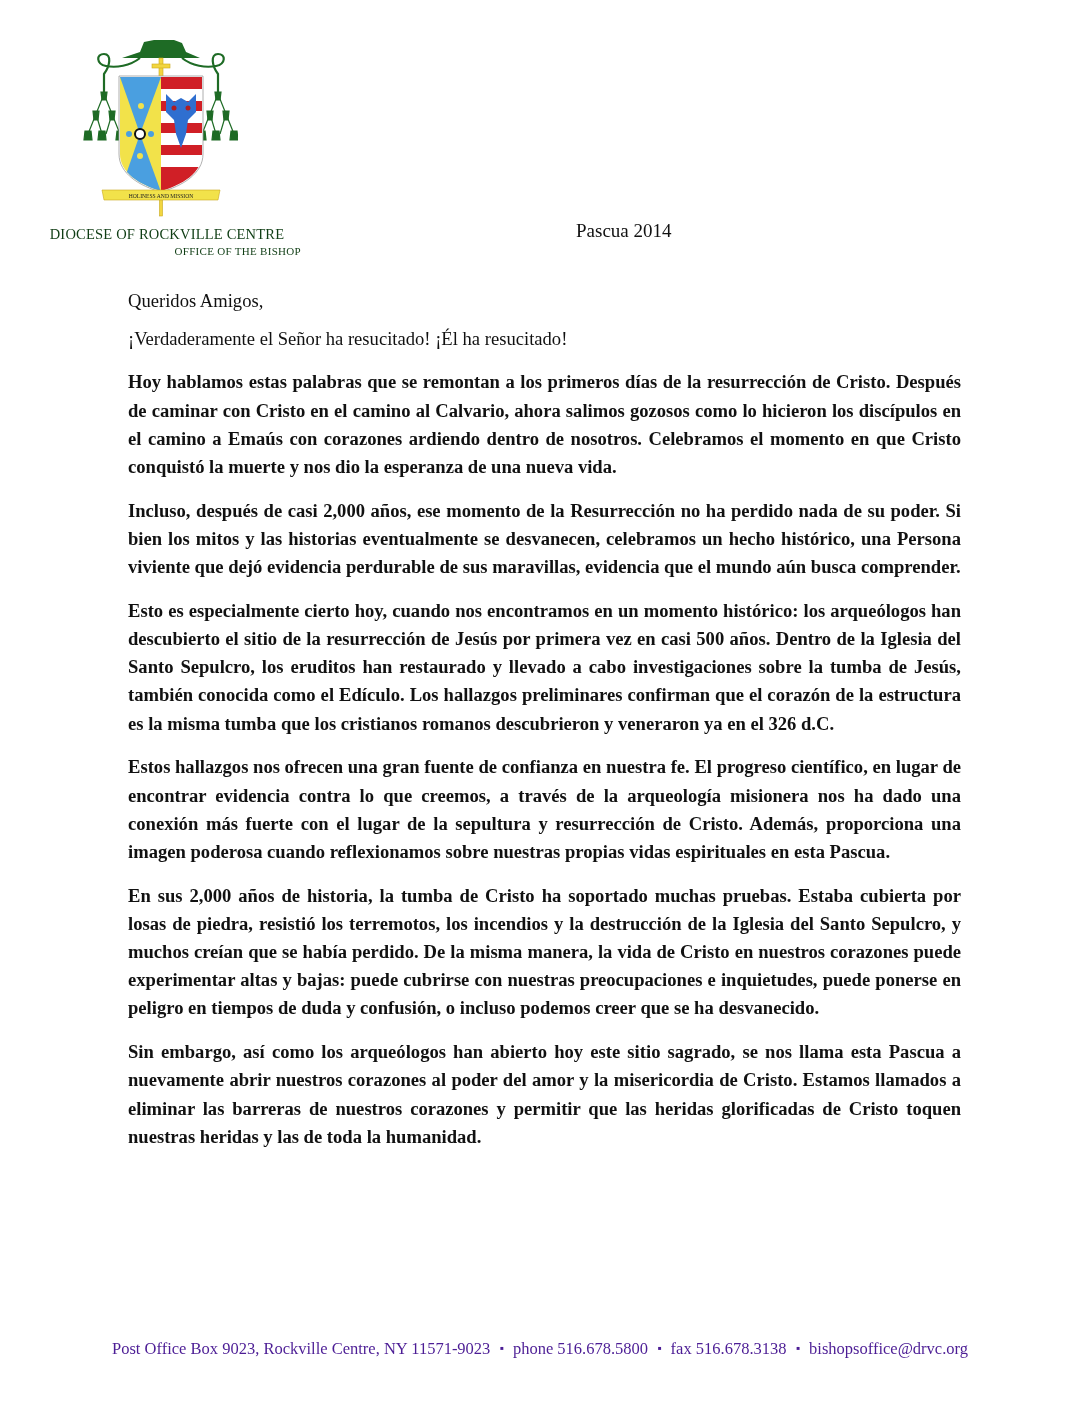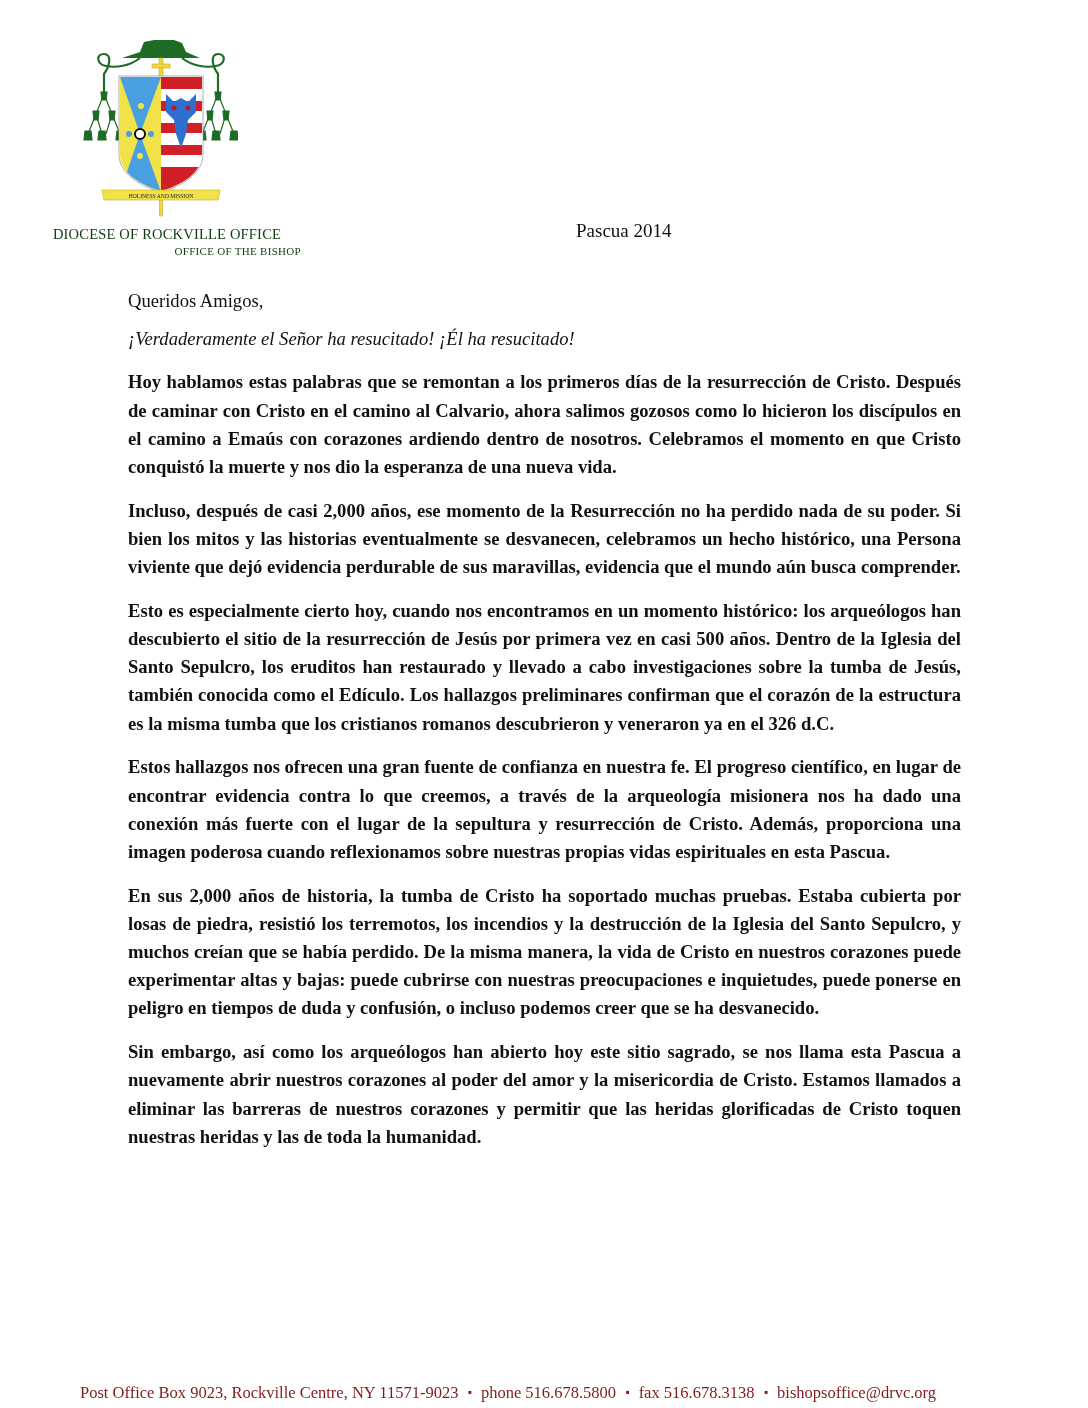--- a/index.html
+++ b/index.html
@@ -60,36 +60,36 @@
       top: 287px;
       width: 833px;
       font-size: 18.6px;
       line-height: 28.2px;
     }
     .salutation {
       margin: 0 0 10px 0;
     }
     .exclaim {
       margin: 4px 0 15px 0;
-      font-style: italic;
     }
     .letter p.para {
       margin: 0 0 15.5px 0;
       text-align: justify;
       font-weight: bold;
     }
     .footer {
       position: absolute;
       left: 80px;
-      top: 1382px;
+      top: 1338px;
       width: 920px;
       font-size: 16.5px;
       line-height: 20px;
-      color: #7f1d1d;
+      color: #4c1d95;
       white-space: nowrap;
+      text-align: center;
     }
     .footer .sep {
       margin: 0 5px;
       font-size: 12px;
       vertical-align: 2px;
     }
   </style>
 </head>
 <body>
 
@@ -163,21 +163,21 @@
       </g>
     </g>
 
     <g>
       <path d="M20 154 L138 154 L136 164 L22 164 Z" fill="#f2e24a" stroke="#c9a91c" stroke-width="0.6"></path>
       <text x="79" y="161.5" text-anchor="middle" font-size="5.6" font-family="Liberation Serif, serif" fill="#222">HOLINESS AND MISSION</text>
     </g>
   </svg>
 </div>
 
-<div class="org-name">DIOCESE OF ROCKVILLE OFFICE</div>
+<div class="org-name">DIOCESE OF ROCKVILLE CENTRE</div>
 <div class="org-office">OFFICE OF THE BISHOP</div>
 
 <div class="date-line">Pascua 2014</div>
 
 <div class="letter">
   <p class="salutation">Queridos Amigos,</p>
   <p class="exclaim">¡Verdaderamente el Señor ha resucitado! ¡Él ha resucitado!</p>
   <p class="para">Hoy hablamos estas palabras que se remontan a los primeros días de la resurrección de Cristo. Después de caminar con Cristo en el camino al Calvario, ahora salimos gozosos como lo hicieron los discípulos en el camino a Emaús con corazones ardiendo dentro de nosotros. Celebramos el momento en que Cristo conquistó la muerte y nos dio la esperanza de una nueva vida.</p>
   <p class="para">Incluso, después de casi 2,000 años, ese momento de la Resurrección no ha perdido nada de su poder. Si bien los mitos y las historias eventualmente se desvanecen, celebramos un hecho histórico, una Persona viviente que dejó evidencia perdurable de sus maravillas, evidencia que el mundo aún busca comprender.</p>
   <p class="para">Esto es especialmente cierto hoy, cuando nos encontramos en un momento histórico: los arqueólogos han descubierto el sitio de la resurrección de Jesús por primera vez en casi 500 años. Dentro de la Iglesia del Santo Sepulcro, los eruditos han restaurado y llevado a cabo investigaciones sobre la tumba de Jesús, también conocida como el Edículo. Los hallazgos preliminares confirman que el corazón de la estructura es la misma tumba que los cristianos romanos descubrieron y veneraron ya en el 326 d.C.</p>

